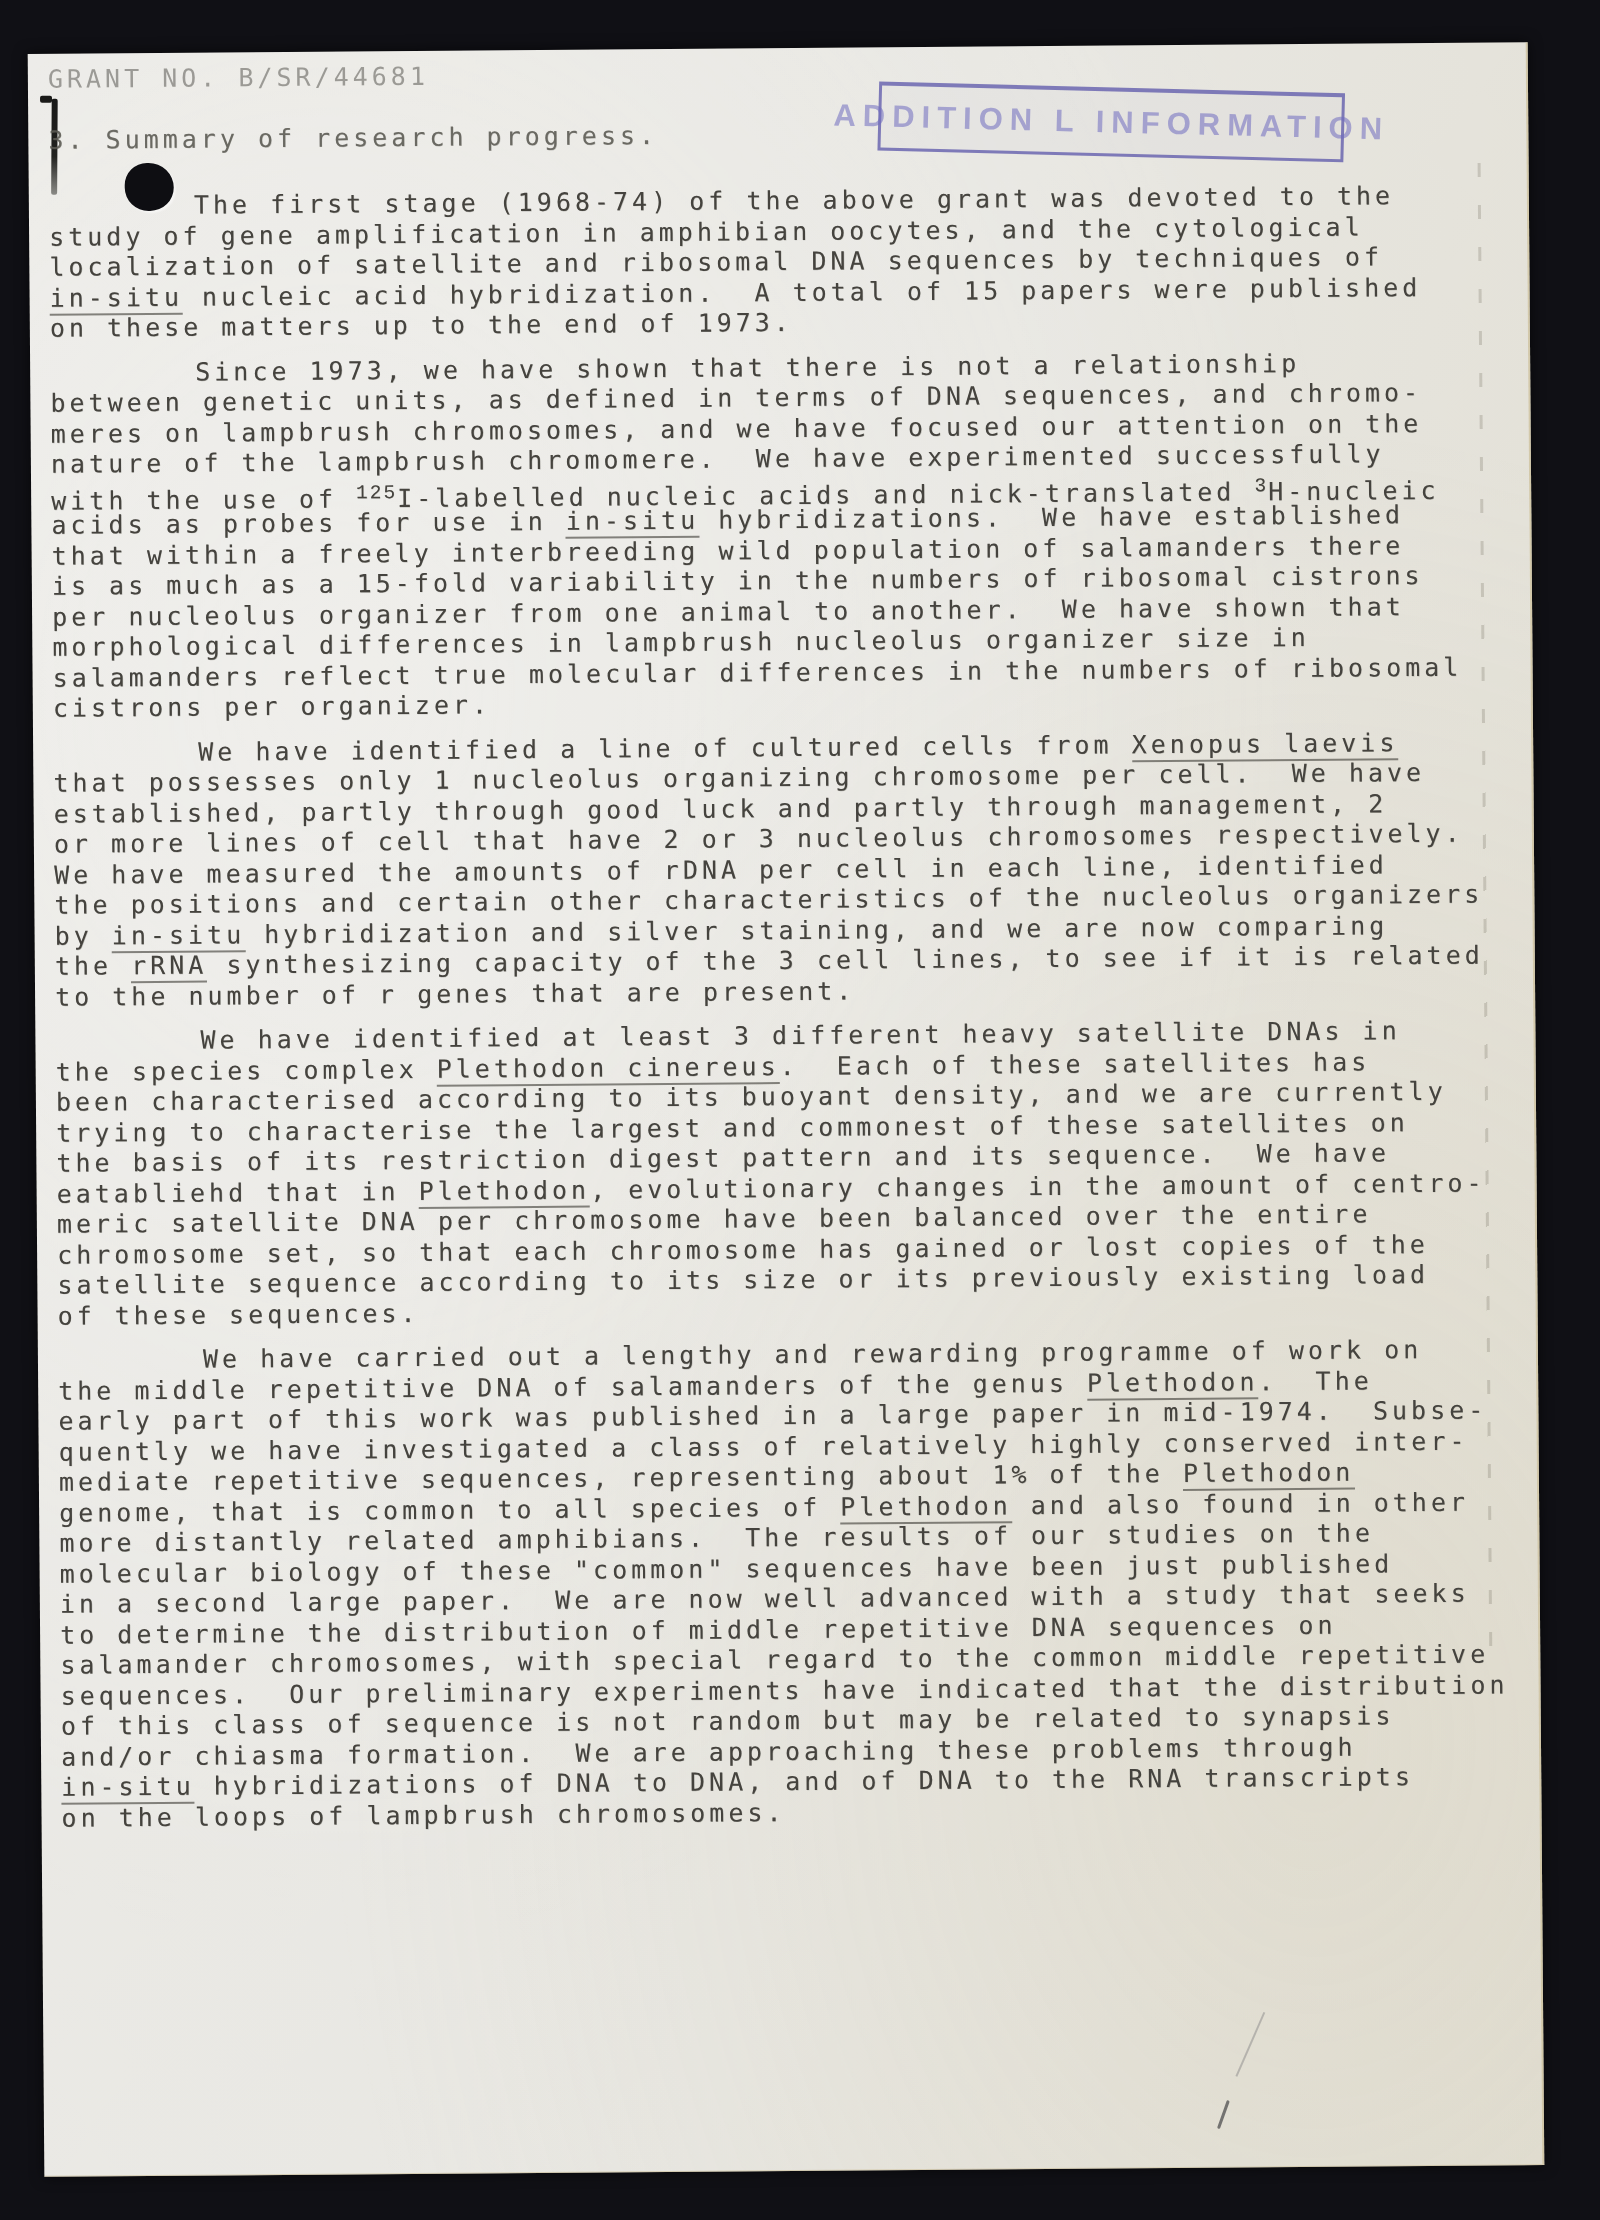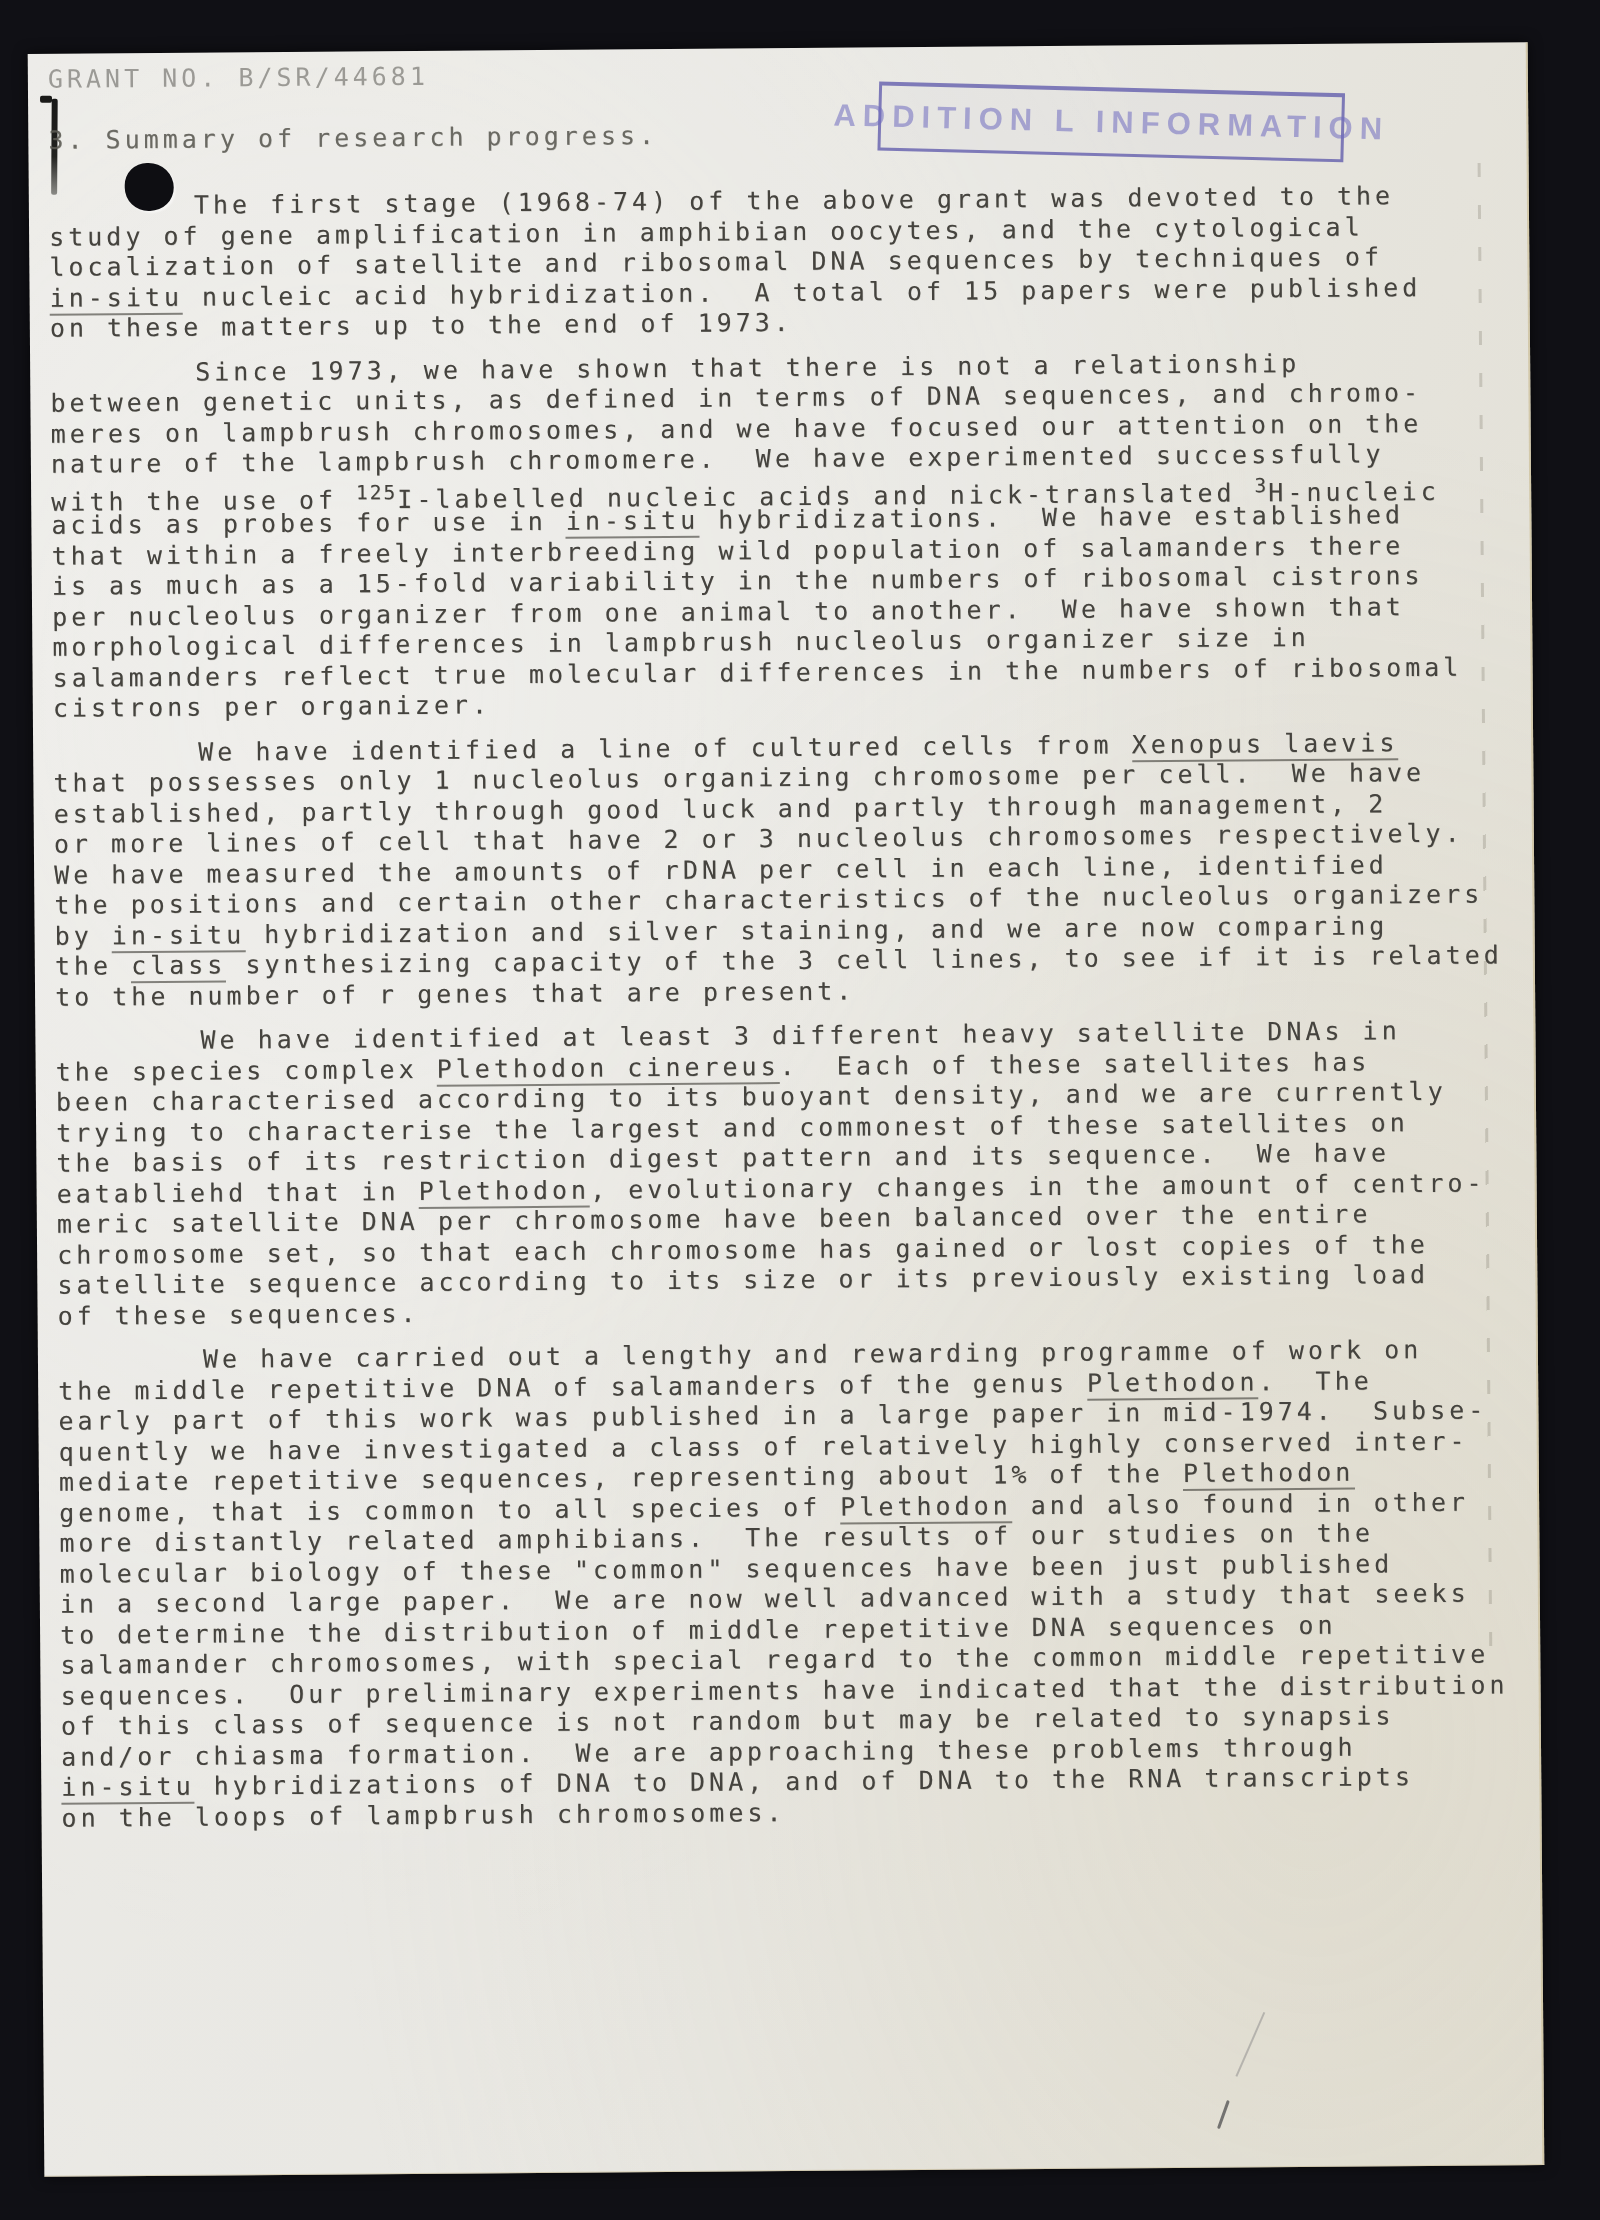--- a/index.html
+++ b/index.html
@@ -53,20 +53,21 @@
   .para{margin-bottom:14px;}
   .para .line:first-child{padding-left:145px;}
   .u{
     border-bottom:2px solid rgba(72,70,64,0.65);
     padding-bottom:1px;
   }
   .sup{
     font-size:0.78em;
     vertical-align:9px;
     letter-spacing:2px;
+    font-family:Liberation Mono, monospace;
   }
   .stamp{
     position:absolute;
     left:850px;top:42px;
     width:460px;height:62px;
     border:3px solid rgba(86,80,168,0.72);
     border-top-width:4px;
     transform:rotate(1.9deg);
     display:flex;align-items:center;justify-content:center;
     background:rgba(120,115,200,0.03);
@@ -169,21 +170,21 @@
           <div class="line"><span>cistrons per organizer.</span></div>
         </div>
         <div class="para">
           <div class="line"><span>We have identified a line of cultured cells from </span><span class="u">Xenopus laevis</span></div>
           <div class="line"><span>that possesses only 1 nucleolus organizing chromosome per cell.  We have</span></div>
           <div class="line"><span>established, partly through good luck and partly through management, 2</span></div>
           <div class="line"><span>or more lines of cell that have 2 or 3 nucleolus chromosomes respectively.</span></div>
           <div class="line"><span>We have measured the amounts of rDNA per cell in each line, identified</span></div>
           <div class="line"><span>the positions and certain other characteristics of the nucleolus organizers</span></div>
           <div class="line"><span>by </span><span class="u">in-situ</span><span> hybridization and silver staining, and we are now comparing</span></div>
-          <div class="line"><span>the </span><span class="u">class</span><span> synthesizing capacity of the 3 cell lines, to see if it is related</span></div>
+          <div class="line"><span>the </span><span class="u">rRNA</span><span> synthesizing capacity of the 3 cell lines, to see if it is related</span></div>
           <div class="line"><span>to the number of r genes that are present.</span></div>
         </div>
         <div class="para">
           <div class="line"><span>We have identified at least 3 different heavy satellite DNAs in</span></div>
           <div class="line"><span>the species complex </span><span class="u">Plethodon cinereus</span><span>.  Each of these satellites has</span></div>
           <div class="line"><span>been characterised according to its buoyant density, and we are currently</span></div>
           <div class="line"><span>trying to characterise the largest and commonest of these satellites on</span></div>
           <div class="line"><span>the basis of its restriction digest pattern and its sequence.  We have</span></div>
           <div class="line"><span>eatabliehd that in </span><span class="u">Plethodon</span><span>, evolutionary changes in the amount of centro-</span></div>
           <div class="line"><span>meric satellite DNA per chromosome have been balanced over the entire</span></div>

